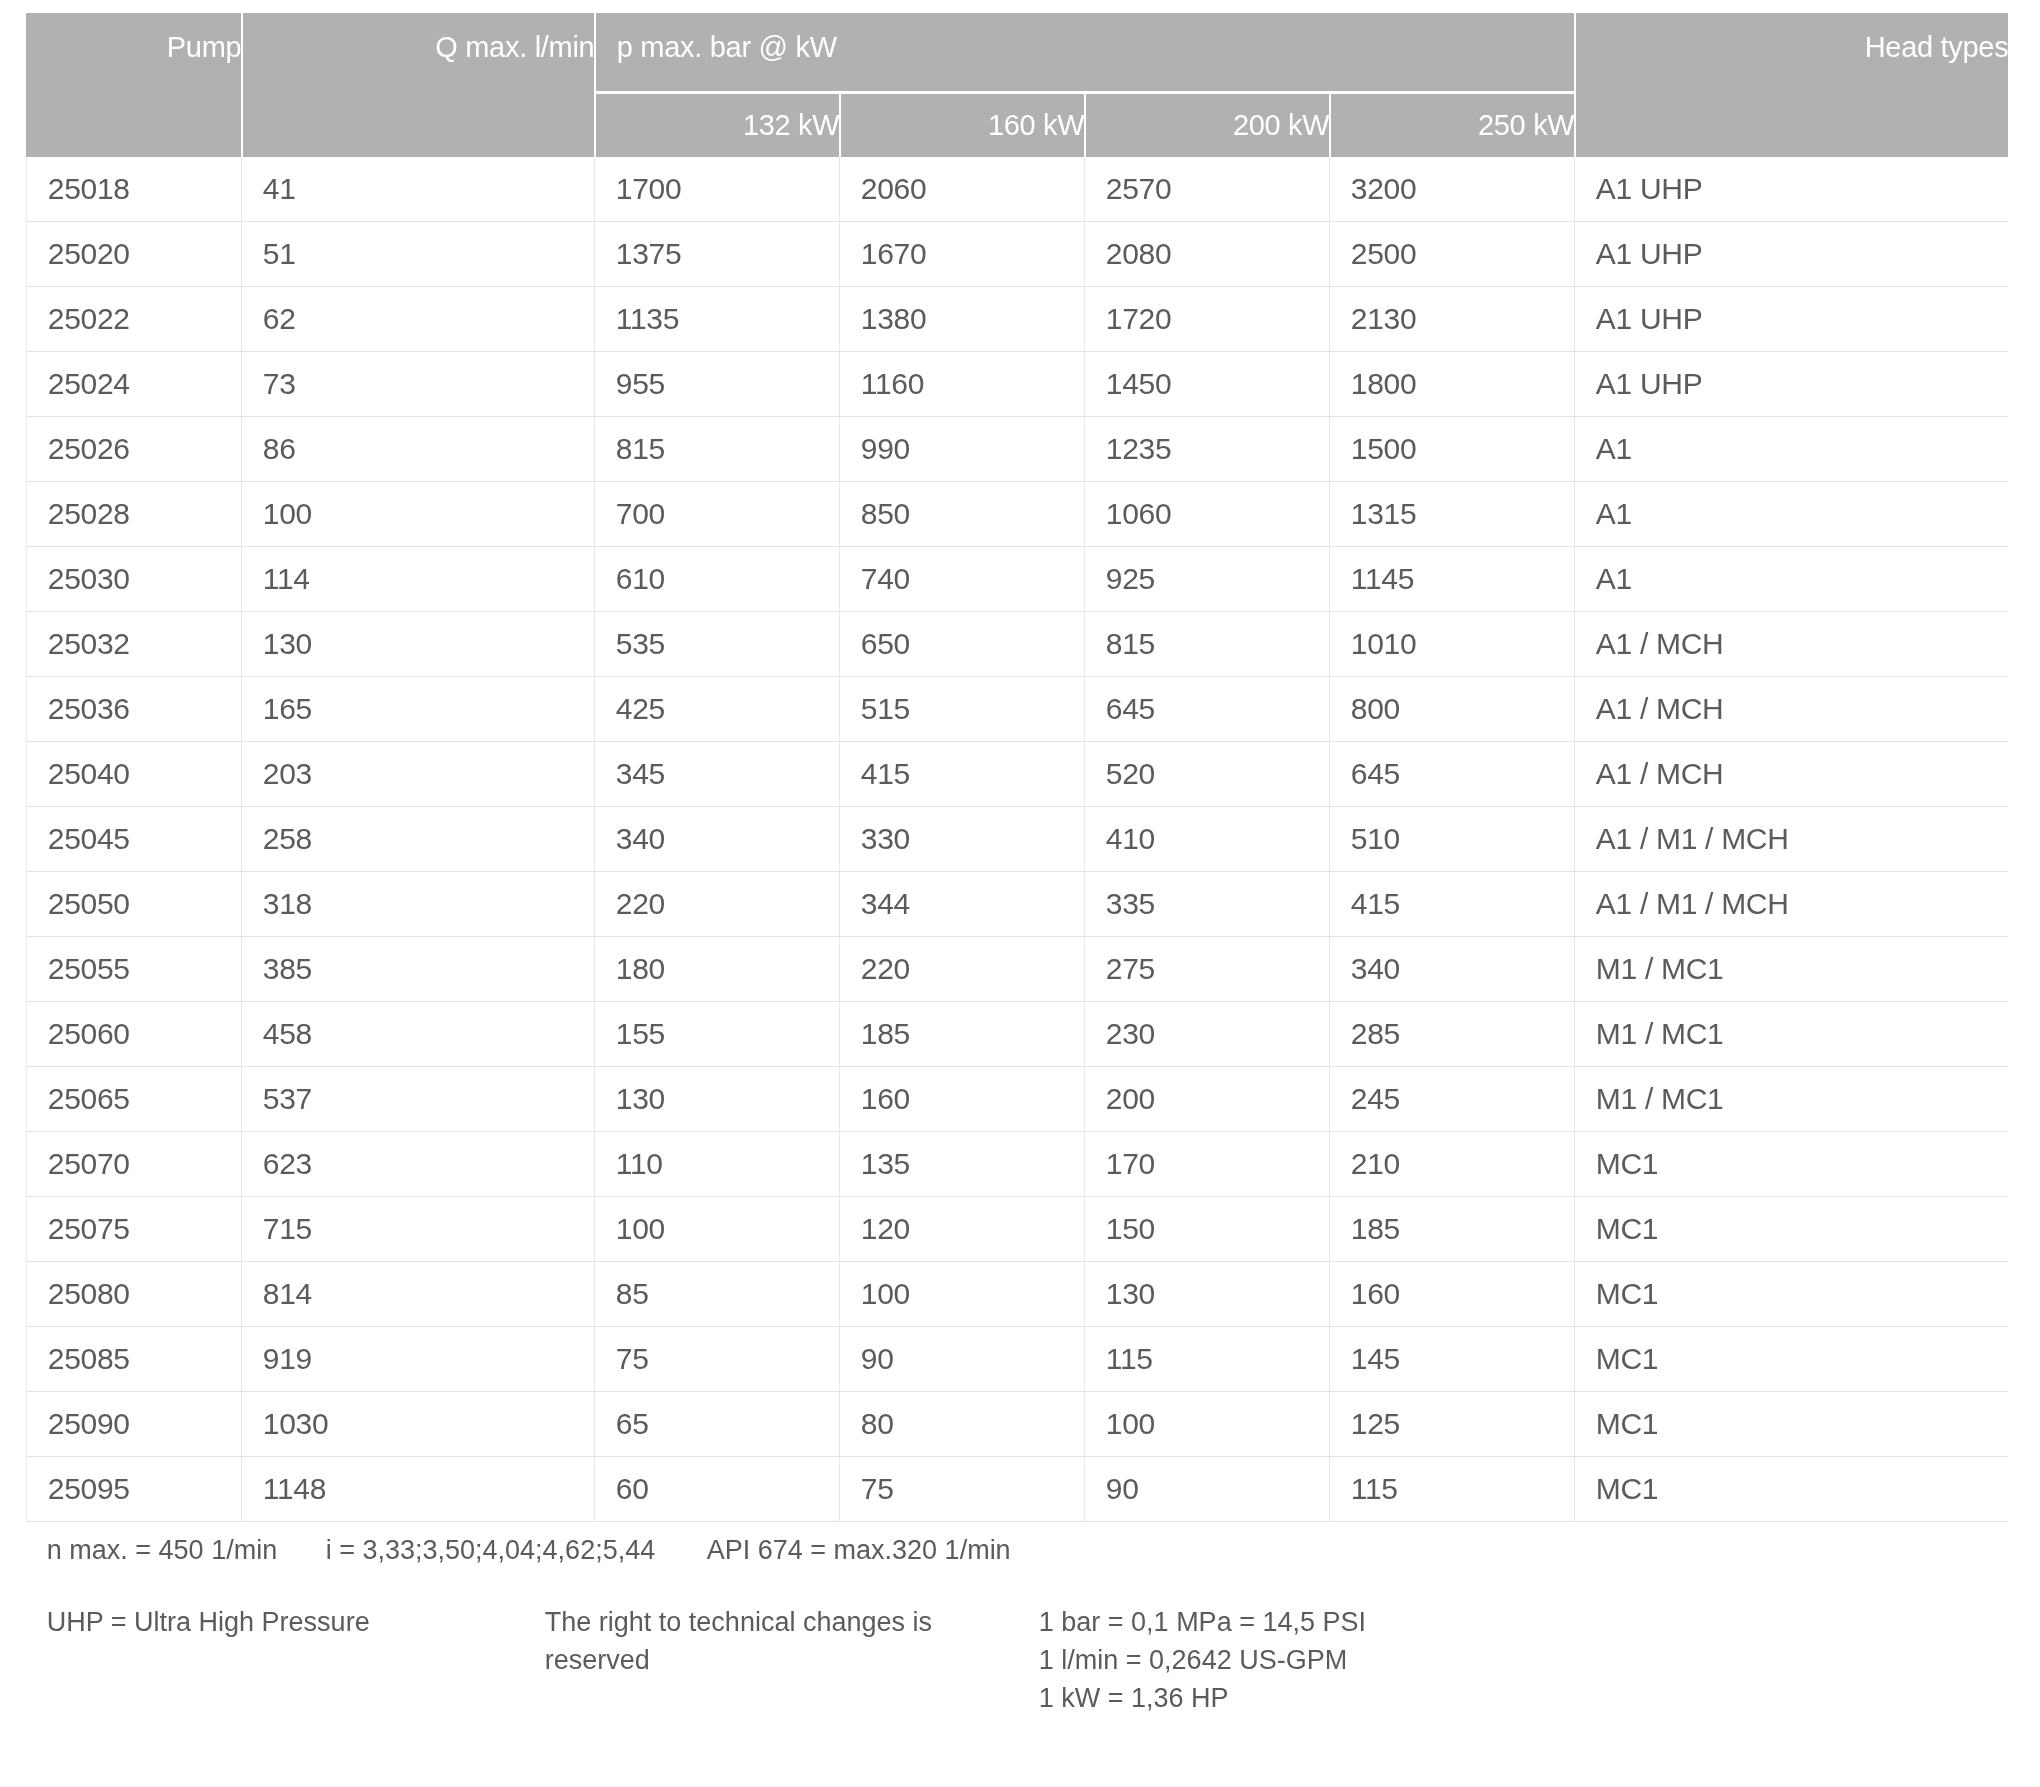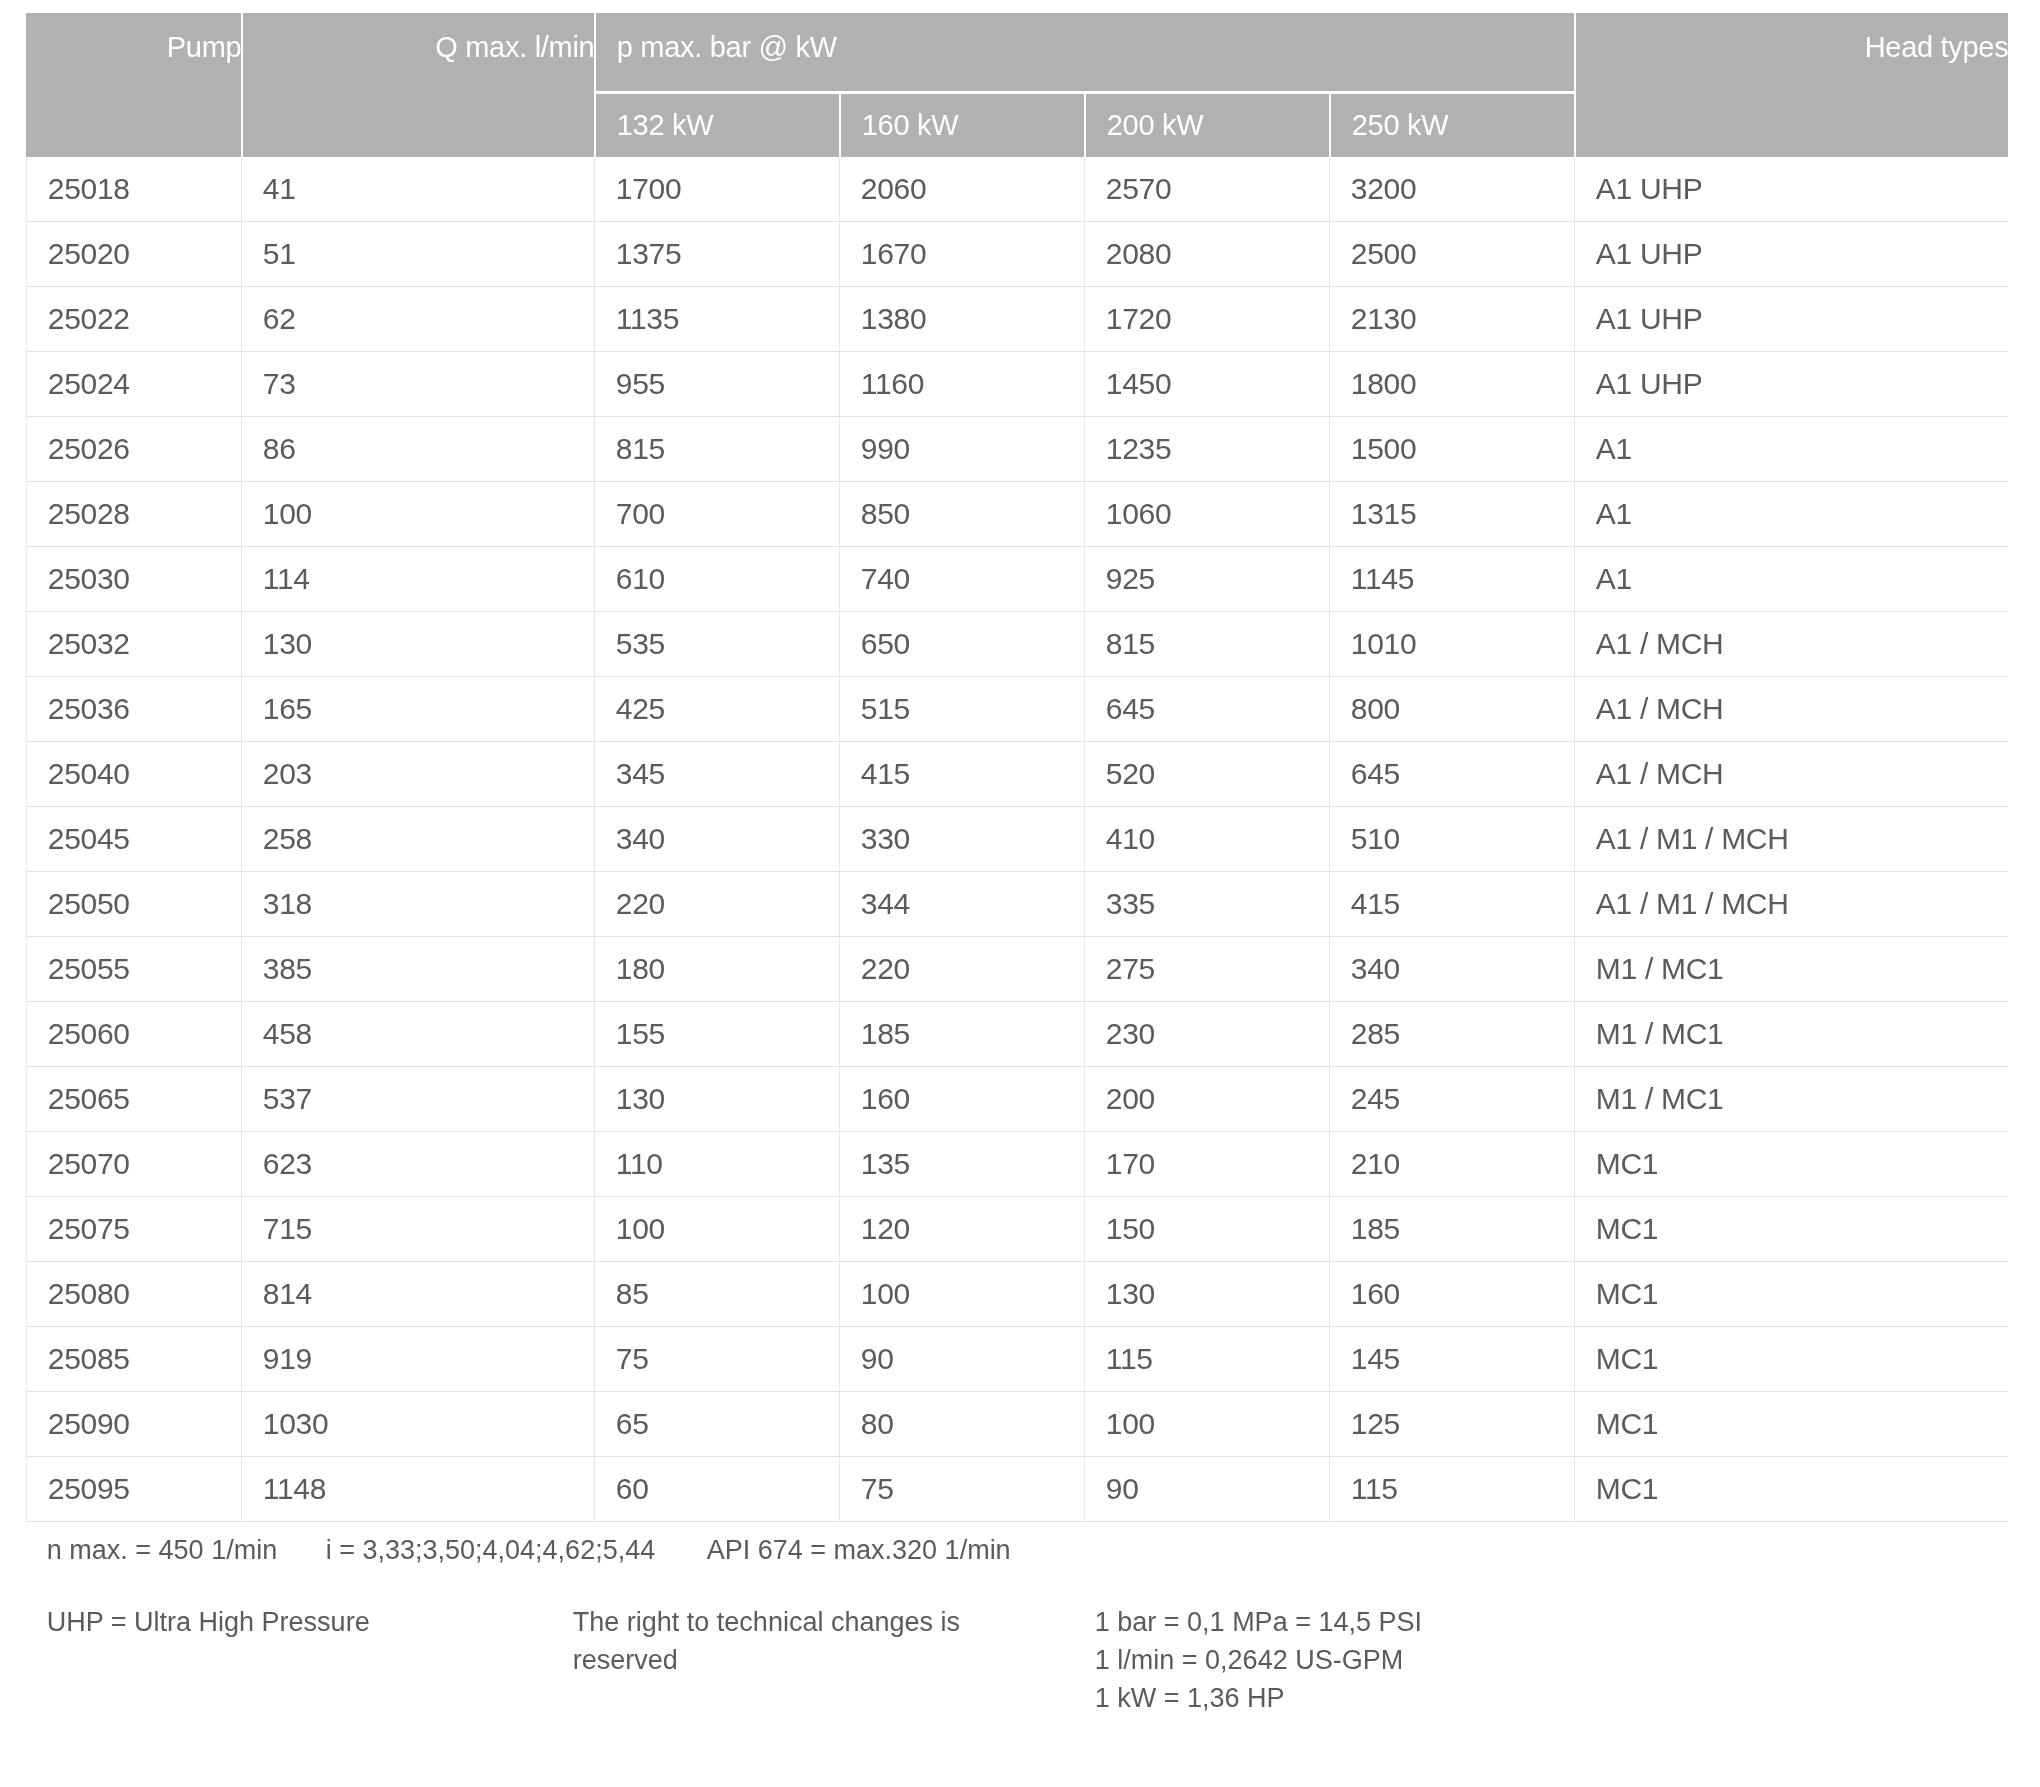--- a/index.html
+++ b/index.html
@@ -47,20 +47,21 @@
   }
   th.group-cell {
     vertical-align: top;
     padding-top: 18px;
     height: 60px;
     border-bottom: 3.4px solid #ffffff;
   }
   th.sub-cell {
     vertical-align: middle;
     height: 63px;
+    text-align: right;
   }
   th.sep-left { border-left: 2.6px solid #ffffff; }
 
   tbody td {
     height: 64px;
     vertical-align: middle;
     padding: 0 0 0 20.4px;
     border-bottom: 1.7px solid #e2e2e2;
     border-left: 1.7px solid #e7e7e7;
     white-space: nowrap;
@@ -76,21 +77,20 @@
   .notes-line1 .seg2 { margin-left: 41px; }
   .notes-line1 .seg3 { margin-left: 44px; }
 
   .notes-grid {
     display: grid;
     grid-template-columns: 498px 494px 494px auto;
     margin: 37px 0 0 20.4px;
     font-size: 27px;
     line-height: 38px;
     align-items: start;
-    gap: 28px;
   }
 </style>
 </head>
 <body>
 
 <div class="page">
 
   <table class="pump-table">
     <colgroup>
       <col class="c-pump">

